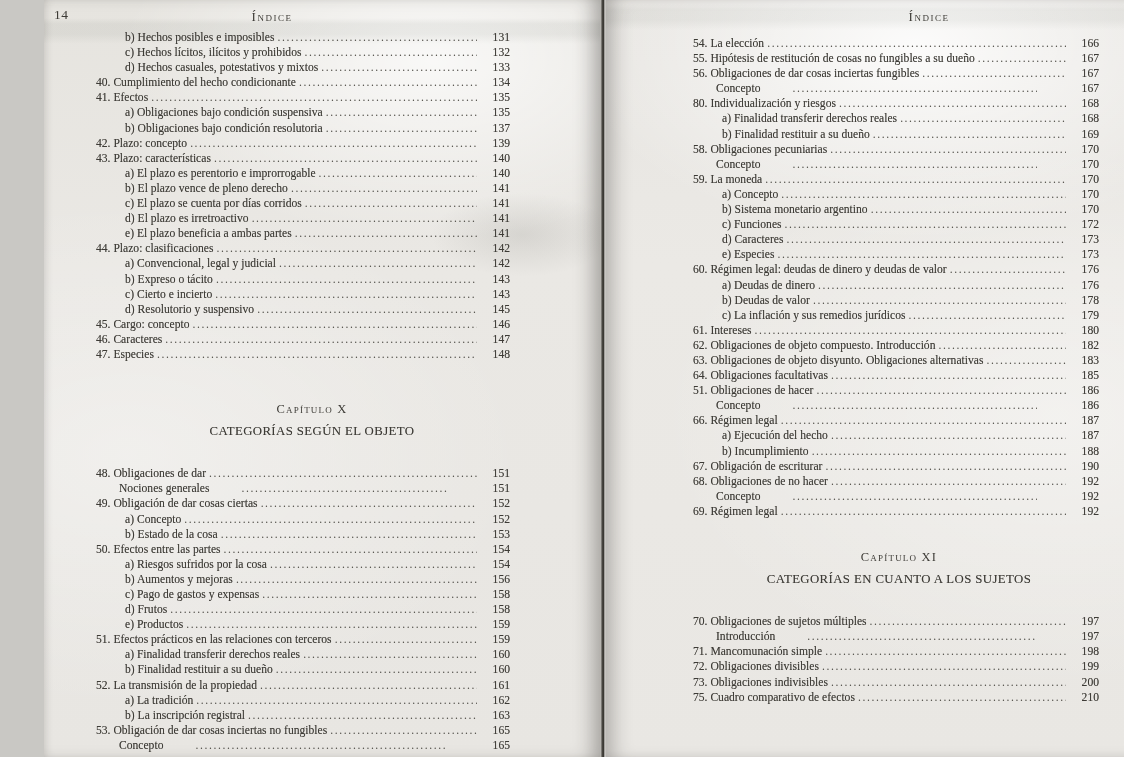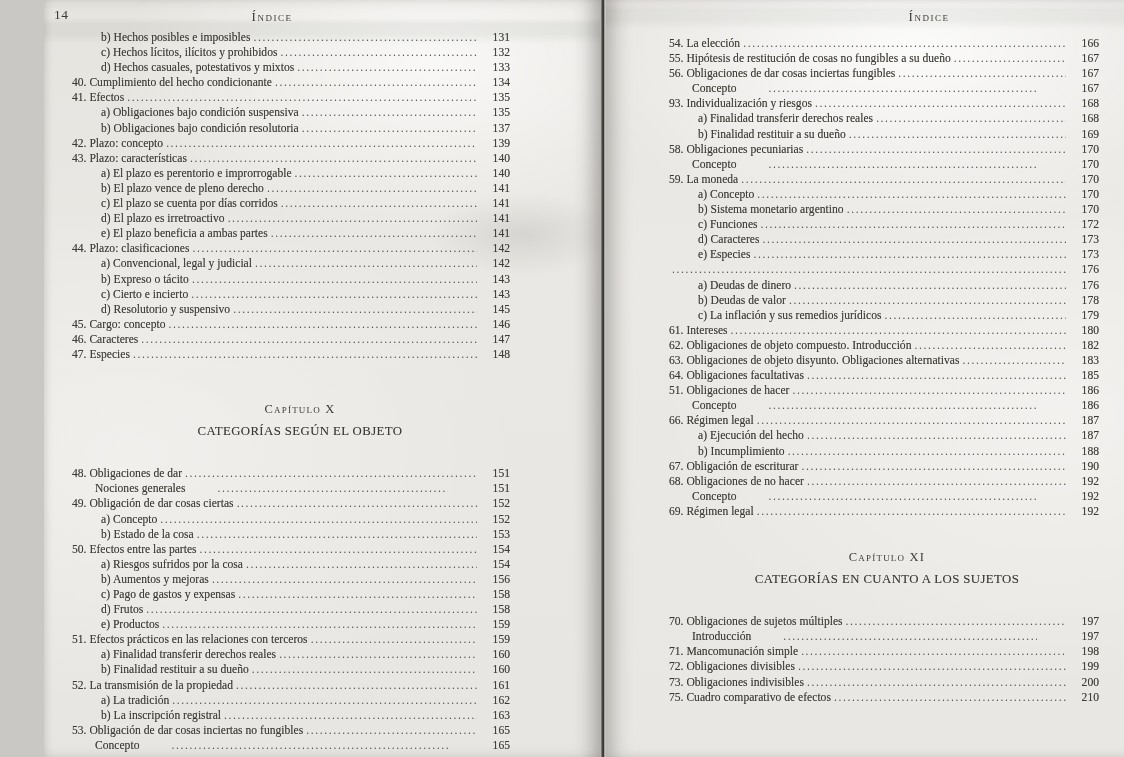--- a/index.html
+++ b/index.html
@@ -68,20 +68,21 @@
     font-size: 13px;
   }
   .page-left .running { position: relative; left: -50px; }
   .page-right .running { position: relative; left: 42px; }
 
   .toc {
     --base: 28px;
     --pr: 90px;
     font-size: 11.6px;
     line-height: 15.1px;
+    padding-left: 24px;
   }
   .page-left .toc { margin-top: 3px; }
   .page-right .toc { --base: 63px; --pr: 69px; margin-top: 9px; }
 
   .entry {
     display: flex;
     align-items: baseline;
     padding-right: var(--pr);
     white-space: nowrap;
   }
@@ -358,21 +359,21 @@
           <span class="lab">56. Obligaciones de dar cosas inciertas fungibles</span>
           <span class="leader"></span>
           <span class="pnum">167</span>
         </div>
         <div class="entry ind1">
           <span class="lab">Concepto</span>
           <span class="leader"></span>
           <span class="pnum">167</span>
         </div>
         <div class="entry ind0">
-          <span class="lab">93. Individualización y riesgos</span>
+          <span class="lab">80. Individualización y riesgos</span>
           <span class="leader"></span>
           <span class="pnum">168</span>
         </div>
         <div class="entry ind2">
           <span class="lab">a)  Finalidad transferir derechos reales</span>
           <span class="leader"></span>
           <span class="pnum">168</span>
         </div>
         <div class="entry ind2">
           <span class="lab">b)  Finalidad restituir a su dueño</span>
@@ -413,20 +414,21 @@
           <span class="lab">d)  Caracteres</span>
           <span class="leader"></span>
           <span class="pnum">173</span>
         </div>
         <div class="entry ind2">
           <span class="lab">e)  Especies</span>
           <span class="leader"></span>
           <span class="pnum">173</span>
         </div>
         <div class="entry ind0">
+          <span class="lab">60. Régimen legal: deudas de dinero y deudas de valor</span>
           <span class="leader"></span>
           <span class="pnum">176</span>
         </div>
         <div class="entry ind2">
           <span class="lab">a)  Deudas de dinero</span>
           <span class="leader"></span>
           <span class="pnum">176</span>
         </div>
         <div class="entry ind2">
           <span class="lab">b)  Deudas de valor</span>

